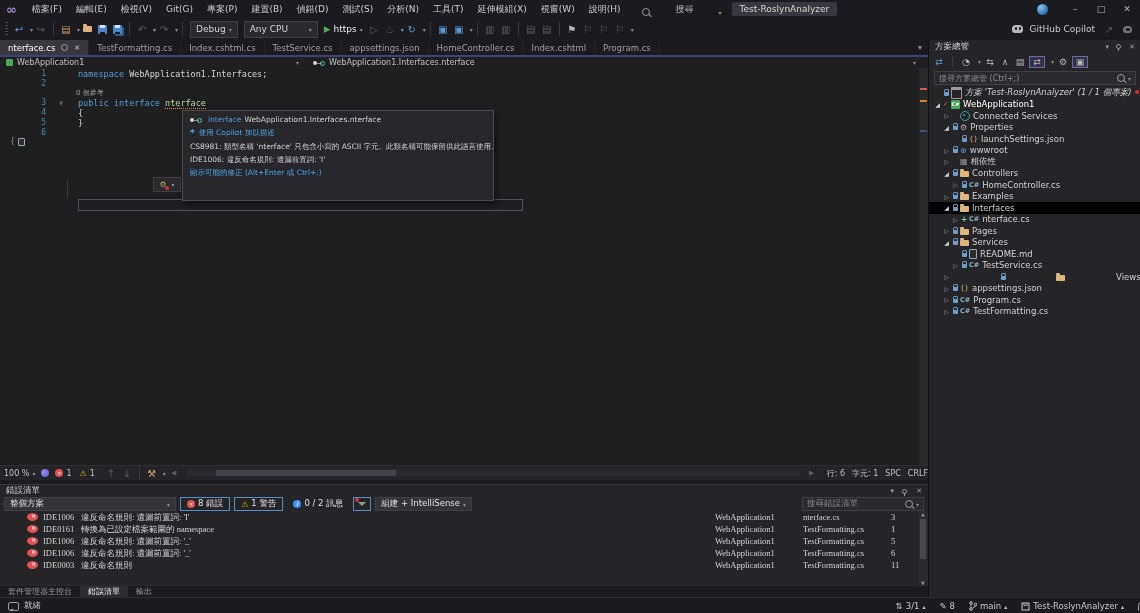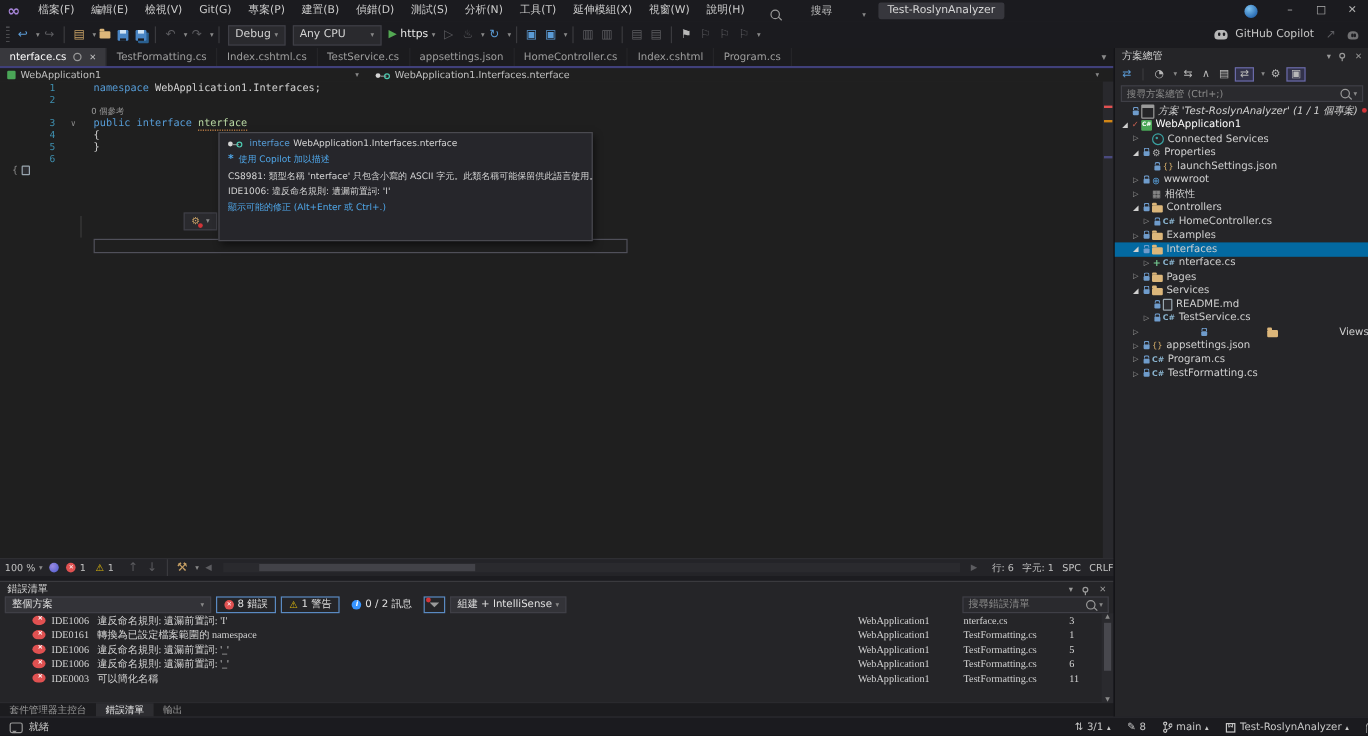--- a/index.html
+++ b/index.html
@@ -149,21 +149,21 @@
   
   #se{left:928px;top:40px;width:212px;height:557px;background:#252528;border-left:1px solid #111114;font-size:8.5px;}
   #se-title{display:flex;align-items:center;height:13px;padding:0 6px;color:#d0d0d0;}
   #se-title .icons{margin-left:auto;display:flex;gap:7px;color:#9a9a9a;font-size:7px;align-items:center;}
   #se-toolbar{display:flex;align-items:center;height:17px;padding:0 4px;gap:3px;color:#b8b8b8;font-size:9px;}
   .se-tb{min-width:12px;text-align:center;}
   .se-tb.hl{border:1px solid #6a6aa8;background:#32324a;padding:0 1px;}
   #se-search{margin:1px 5px;display:flex;align-items:center;background:#2a2a2e;border:1px solid #3f3f46;height:12px;padding:0 4px;color:#8a8a8a;font-size:8px;}
   #se-tree{margin-top:2px;}
   .se-row{display:flex;align-items:center;height:11.5px;white-space:nowrap;color:#d0d0d0;}
-  .se-row.selected{background:#0369a1;}
+  .se-row.selected{background:#000000;}
   .se-row .tw{width:9px;text-align:center;font-size:6px;color:#9a9a9a;flex:none;}
   .se-row .tw.open{color:#d0d0d0;}
   .se-row .st{width:8px;display:flex;justify-content:center;flex:none;}
   .se-row .lbl{margin-left:3px;overflow:hidden;}
   .se-row .lbl.bold{color:#ffffff;}
   .lock{position:relative;display:inline-block;width:5px;height:4px;background:#6f9ccc;border-radius:1px;margin-top:2px;}
   .lock::before{content:'';position:absolute;top:-3px;left:0.5px;width:2.5px;height:2.5px;border:1px solid #6f9ccc;border-bottom:none;border-radius:2px 2px 0 0;}
   .plus{color:#73c991;font-size:8px;font-weight:bold;}
   .check{color:#c75f4f;font-size:7px;}
   .ico{flex:none;margin-left:1px;}
@@ -515,21 +515,21 @@
           <span>6</span>
           <span></span>
         </div>
         <div class="erow egrid">
           <span></span>
           <span></span>
           <span class="ic">
             <span class="sev-err">✕</span>
           </span>
           <span>IDE0003</span>
-          <span>可以簡化名稱</span>
+          <span>違反命名規則</span>
           <span>WebApplication1</span>
           <span>TestFormatting.cs</span>
           <span>11</span>
           <span></span>
         </div>
       </div>
     <div id="ep-vscroll">
       <span>▲</span>
       <span class="thumb"></span>
       <span class="grow"></span>

